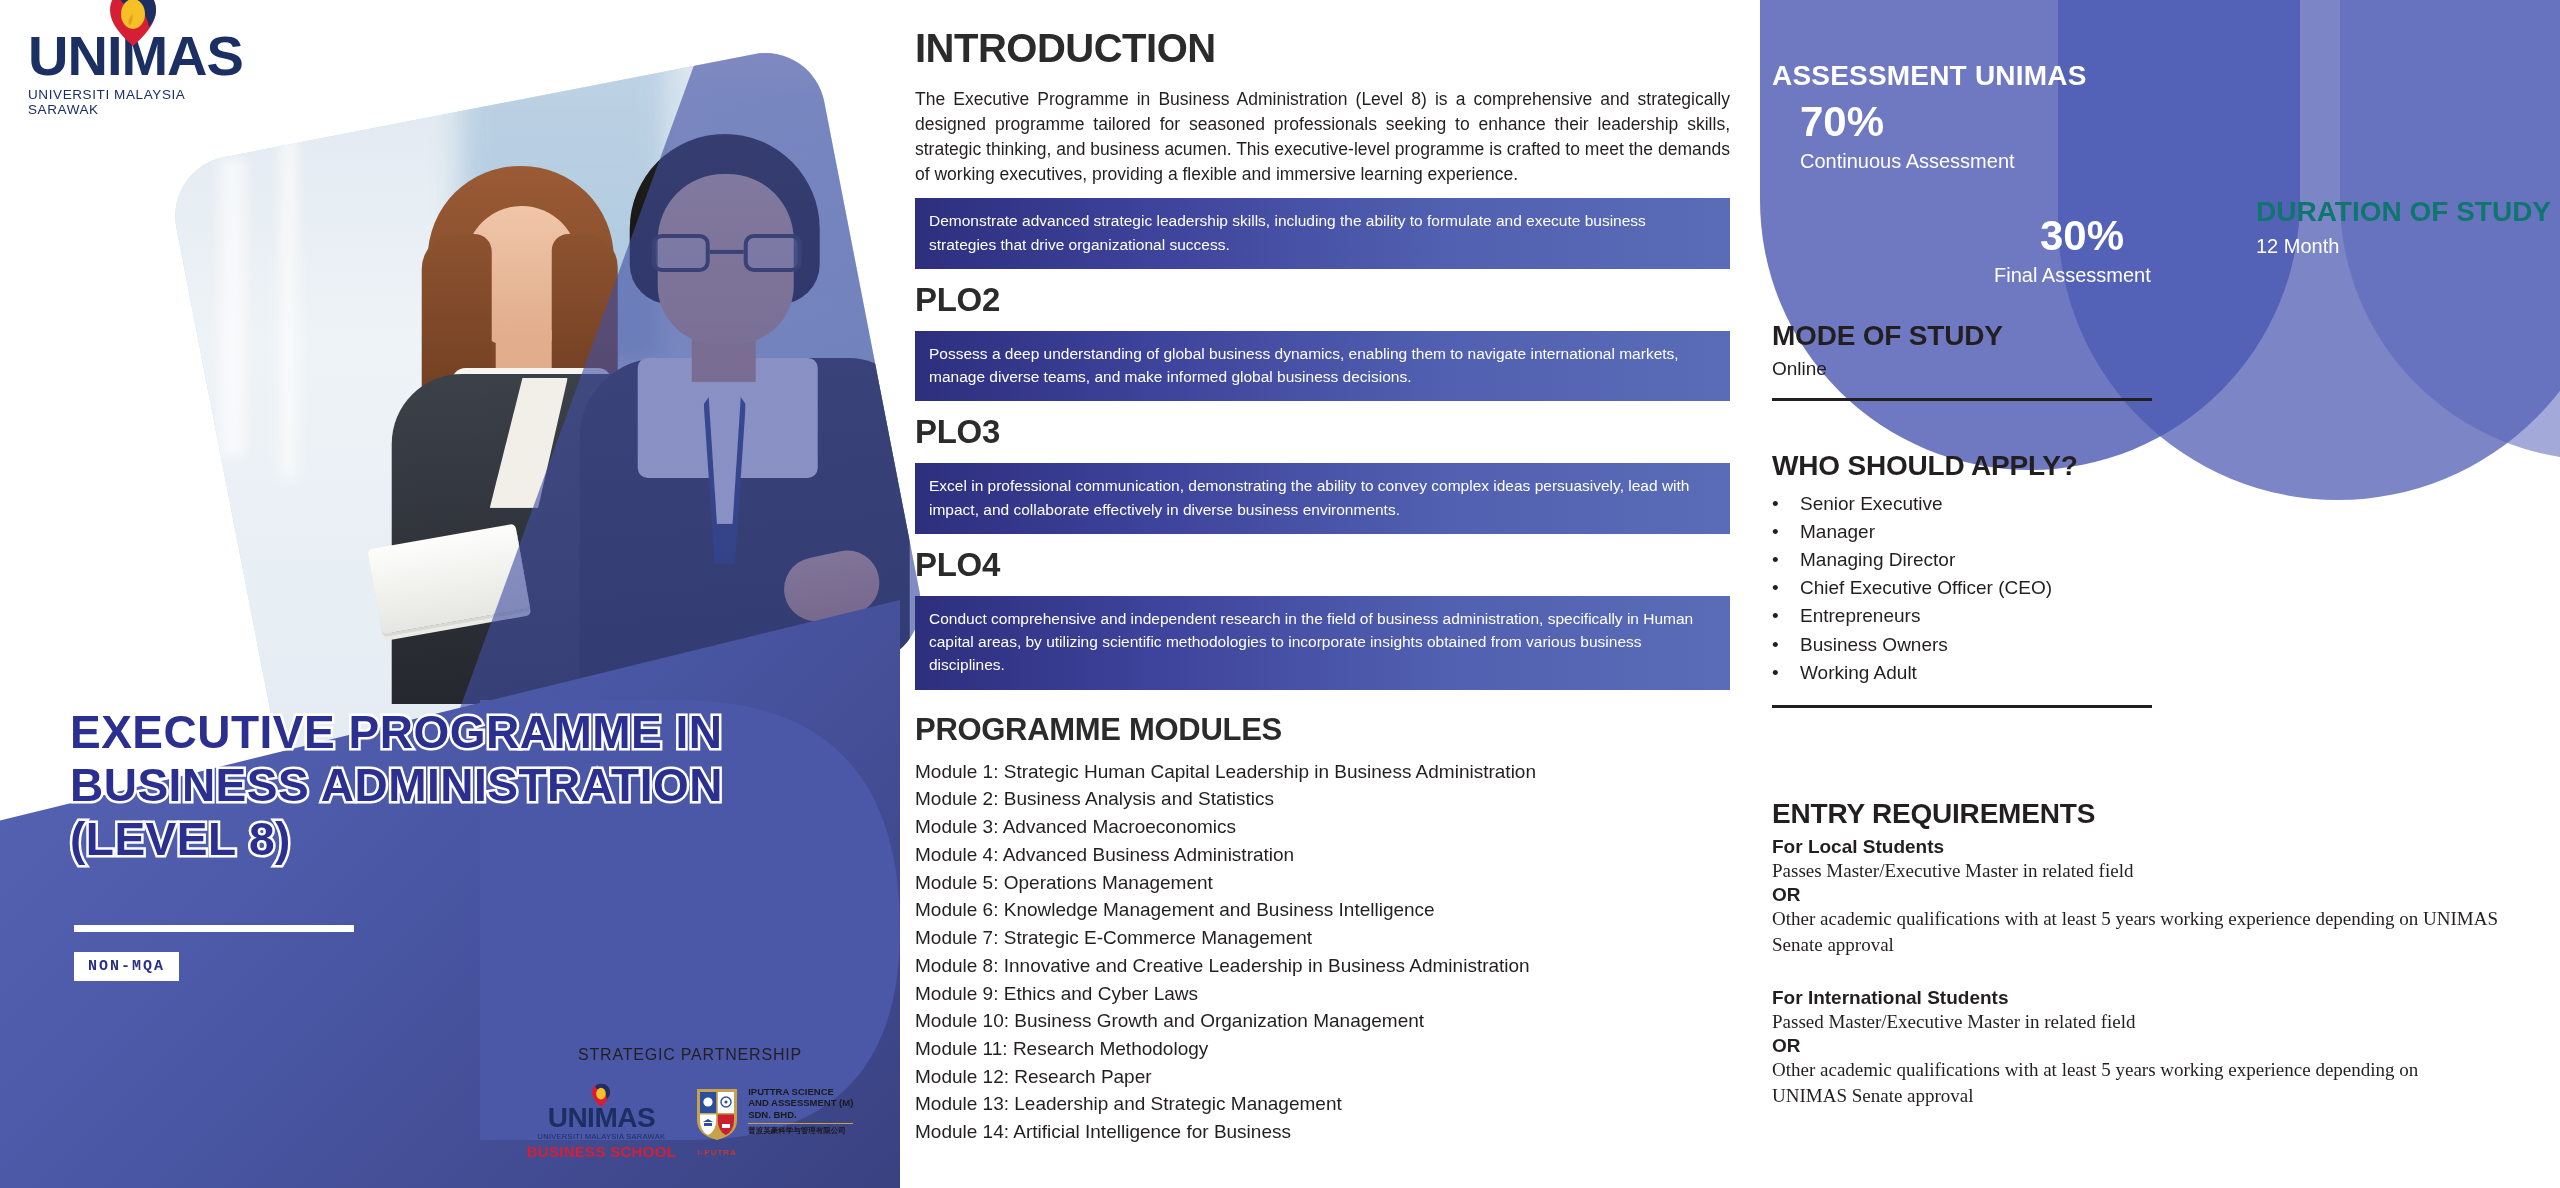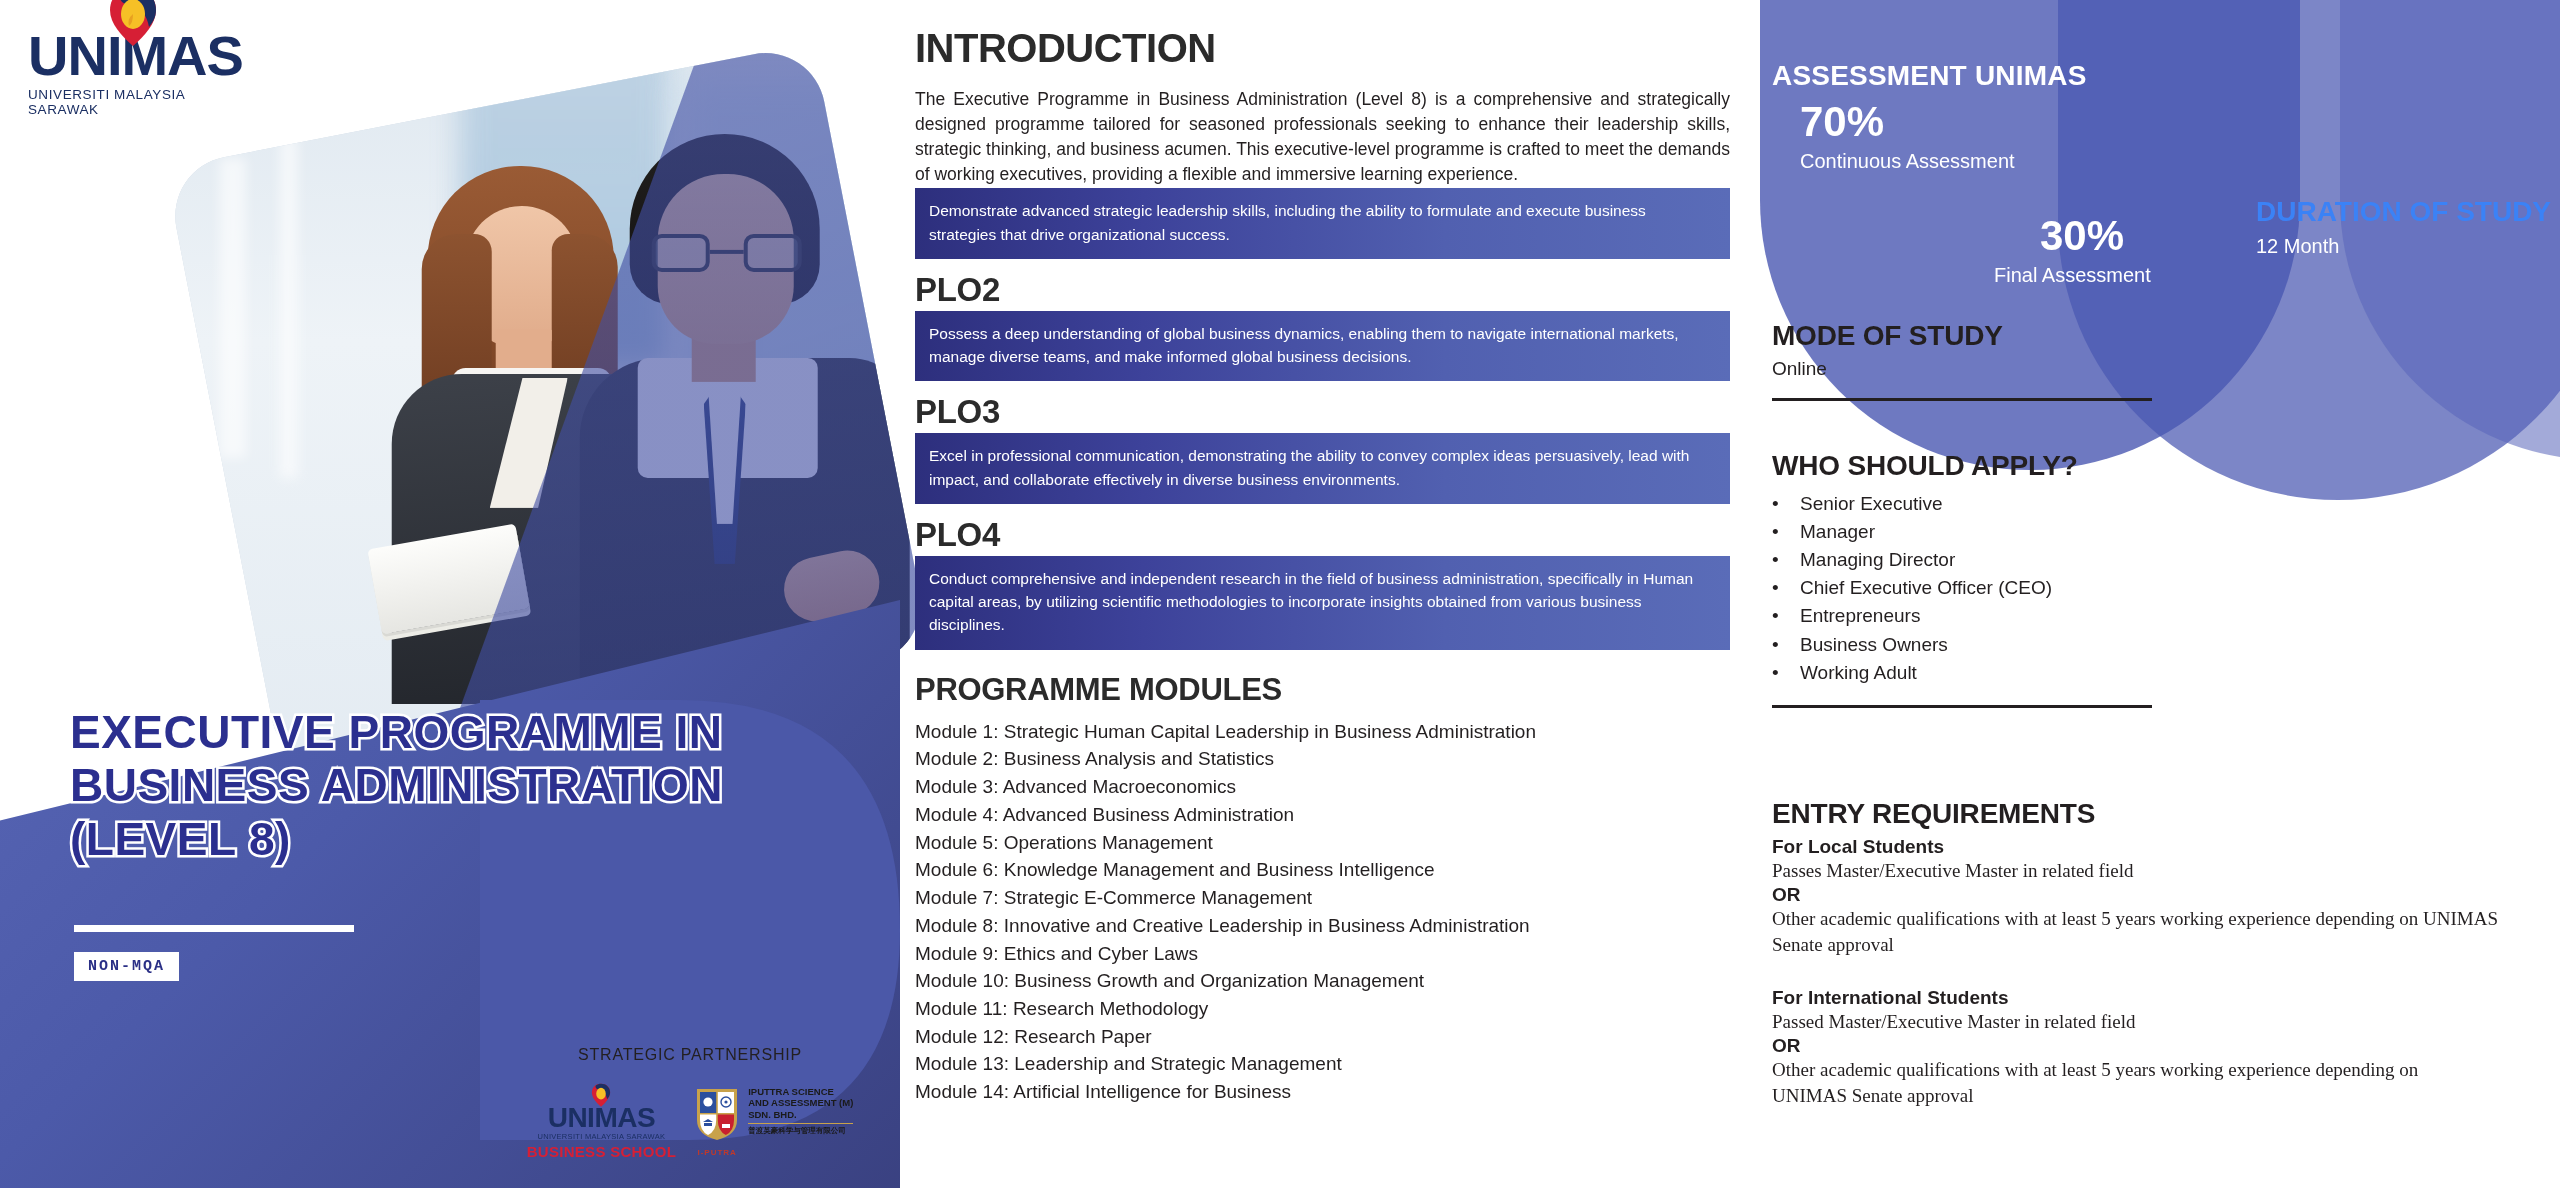--- a/index.html
+++ b/index.html
@@ -197,42 +197,42 @@
   }
   .intro-p{
     margin-top:16px; font-size:17.5px; line-height:1.42; color:#231f20; text-align:justify;
   }
   .plo-label{
     font-weight:700; font-size:33px; color:#2b2b2b; margin-top:12px; letter-spacing:-.3px;
   }
   .plo-bar{
     background:linear-gradient(90deg,#2d2f7d 0%,#3d429a 28%,#5160b0 65%,#5a6cb8 100%);
     color:#ffffff; font-size:15.5px; line-height:1.5; padding:11px 14px 13px 14px;
-    margin-top:2px;
+    margin-top:12px;
   }
   .h-modules{ font-weight:700; font-size:31px; color:#2b2b2b; margin-top:22px; letter-spacing:-.3px; }
   .module-list{ margin-top:10px; }
   .module-list li{ list-style:none; font-size:19px; line-height:1.46; color:#231f20; }
 
   
   #right-deco{ position:absolute; left:1640px; top:0; width:920px; height:560px; overflow:hidden; }
   .vshape{ position:absolute; top:-170px; width:540px; height:640px; border-radius:0 0 270px 270px; }
   .vshape.a{ left:120px; background:rgba(74,88,178,.80); }
   .vshape.b{ left:418px; top:-200px; width:560px; height:700px; background:rgba(74,88,178,.72); border-radius:0 0 280px 280px; }
   .vshape.c{ left:700px; top:-260px; width:520px; height:720px; background:rgba(88,101,186,.55); border-radius:0 0 260px 260px; }
 
   #right { position:absolute; left:1772px; top:0; width:790px; }
   .assess-title{
     position:absolute; left:0; top:60px; font-weight:700; font-size:28px; color:#fff; letter-spacing:.2px;
   }
   .pct-70{ position:absolute; left:28px; top:98px; font-weight:700; font-size:42px; color:#fff; }
   .pct-70-lab{ position:absolute; left:28px; top:150px; font-size:20px; color:#fff; }
   .pct-30{ position:absolute; left:268px; top:212px; font-weight:700; font-size:42px; color:#fff; }
   .pct-30-lab{ position:absolute; left:222px; top:264px; font-size:20px; color:#fff; }
-  .dur-title{ position:absolute; left:484px; top:196px; font-weight:700; font-size:28px; color:#3b82f6; }
+  .dur-title{ position:absolute; left:484px; top:196px; font-weight:700; font-size:28px; color:#0f766e; }
   .dur-val{ position:absolute; left:484px; top:235px; font-size:20px; color:#fff; }
 
   .blk{ position:absolute; left:0; }
   .blk-h{ font-weight:700; font-size:28px; color:#231f20; letter-spacing:-.2px; }
   .blk-t{ font-size:19px; color:#231f20; margin-top:6px; }
   .hr-blk{ height:3px; background:#231f20; margin-top:18px; width:380px; }
   .apply-list{ margin-top:8px; }
   .apply-list li{ list-style:none; font-size:19px; line-height:1.48; color:#231f20; display:flex; gap:22px; }
   .apply-list li .bullet{ width:6px; }
   .req-sub{ font-weight:700; font-size:19px; color:#231f20; margin-top:6px; }

